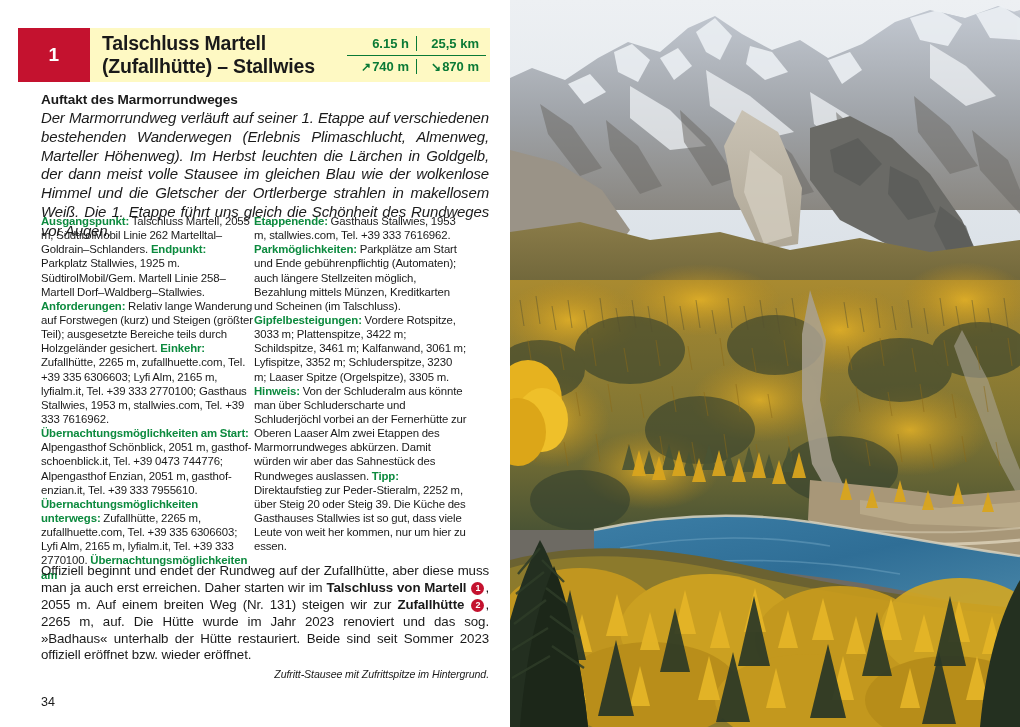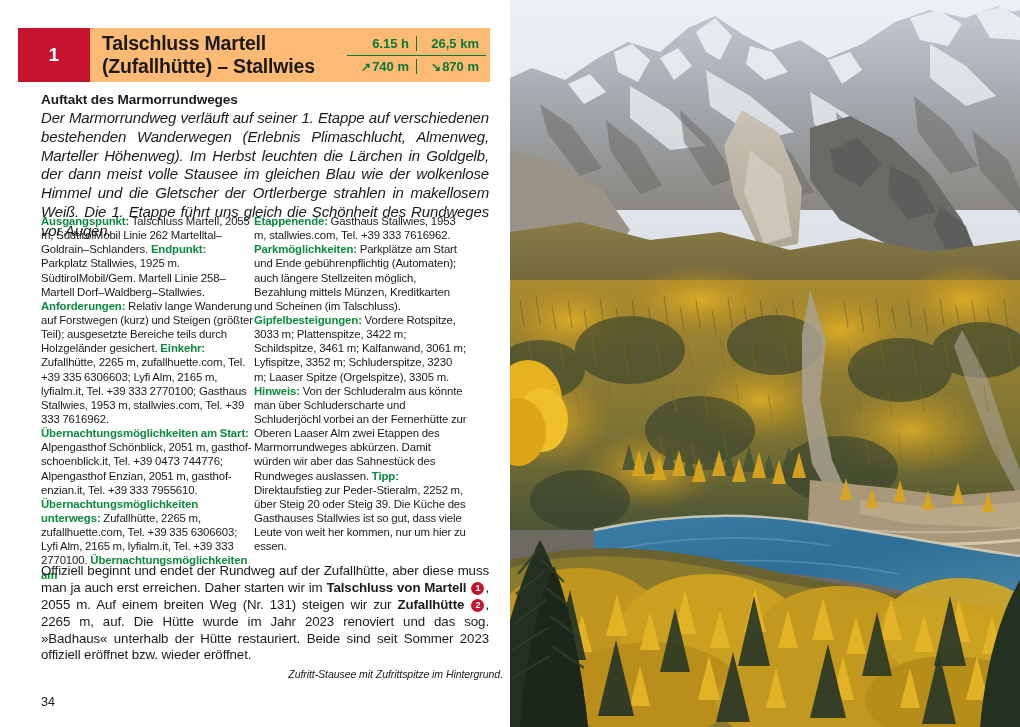--- a/index.html
+++ b/index.html
@@ -42,21 +42,21 @@
     color: #ffffff;
     display: flex;
     align-items: center;
     justify-content: center;
     font-size: 19px;
     font-weight: bold;
     letter-spacing: 0.5px;
   }
   .header-body {
     flex: 1;
-    background: #fdba74;
+    background: #fef9c3;
     display: flex;
     align-items: stretch;
     padding-left: 12px;
     box-sizing: border-box;
   }
   .route-title {
     flex: 1;
     display: flex;
     align-items: center;
     font-size: 19.5px;
@@ -160,21 +160,21 @@
     font-weight: bold;
     line-height: 13px;
     text-align: center;
     vertical-align: 1px;
     margin: 0 1px;
   }
 
   
   .photo-caption {
     position: absolute;
-    left: 55px;
+    left: 41px;
     top: 668px;
     width: 448px;
     text-align: right;
     font-size: 10.6px;
     font-style: italic;
     color: #1A1A1A;
     letter-spacing: -0.1px;
   }
   .page-number {
     position: absolute;
@@ -203,21 +203,21 @@
 
   <div class="left-col">
 
     <div class="route-header">
       <div class="route-badge">1</div>
       <div class="header-body">
         <div class="route-title">Talschluss Martell (Zufallhütte) – Stallwies</div>
         <div class="route-stats">
           <div class="stats-row top">
             <div class="stat-cell first">6.15 h</div>
-            <div class="stat-cell">26,5 km</div>
+            <div class="stat-cell">25,5 km</div>
           </div>
           <div class="stats-row">
             <div class="stat-cell first"><span class="arrow">↗</span><span>740 m</span></div>
             <div class="stat-cell"><span class="arrow">↘</span><span>870 m</span></div>
           </div>
         </div>
       </div>
     </div>
 
     <div class="intro-block">

